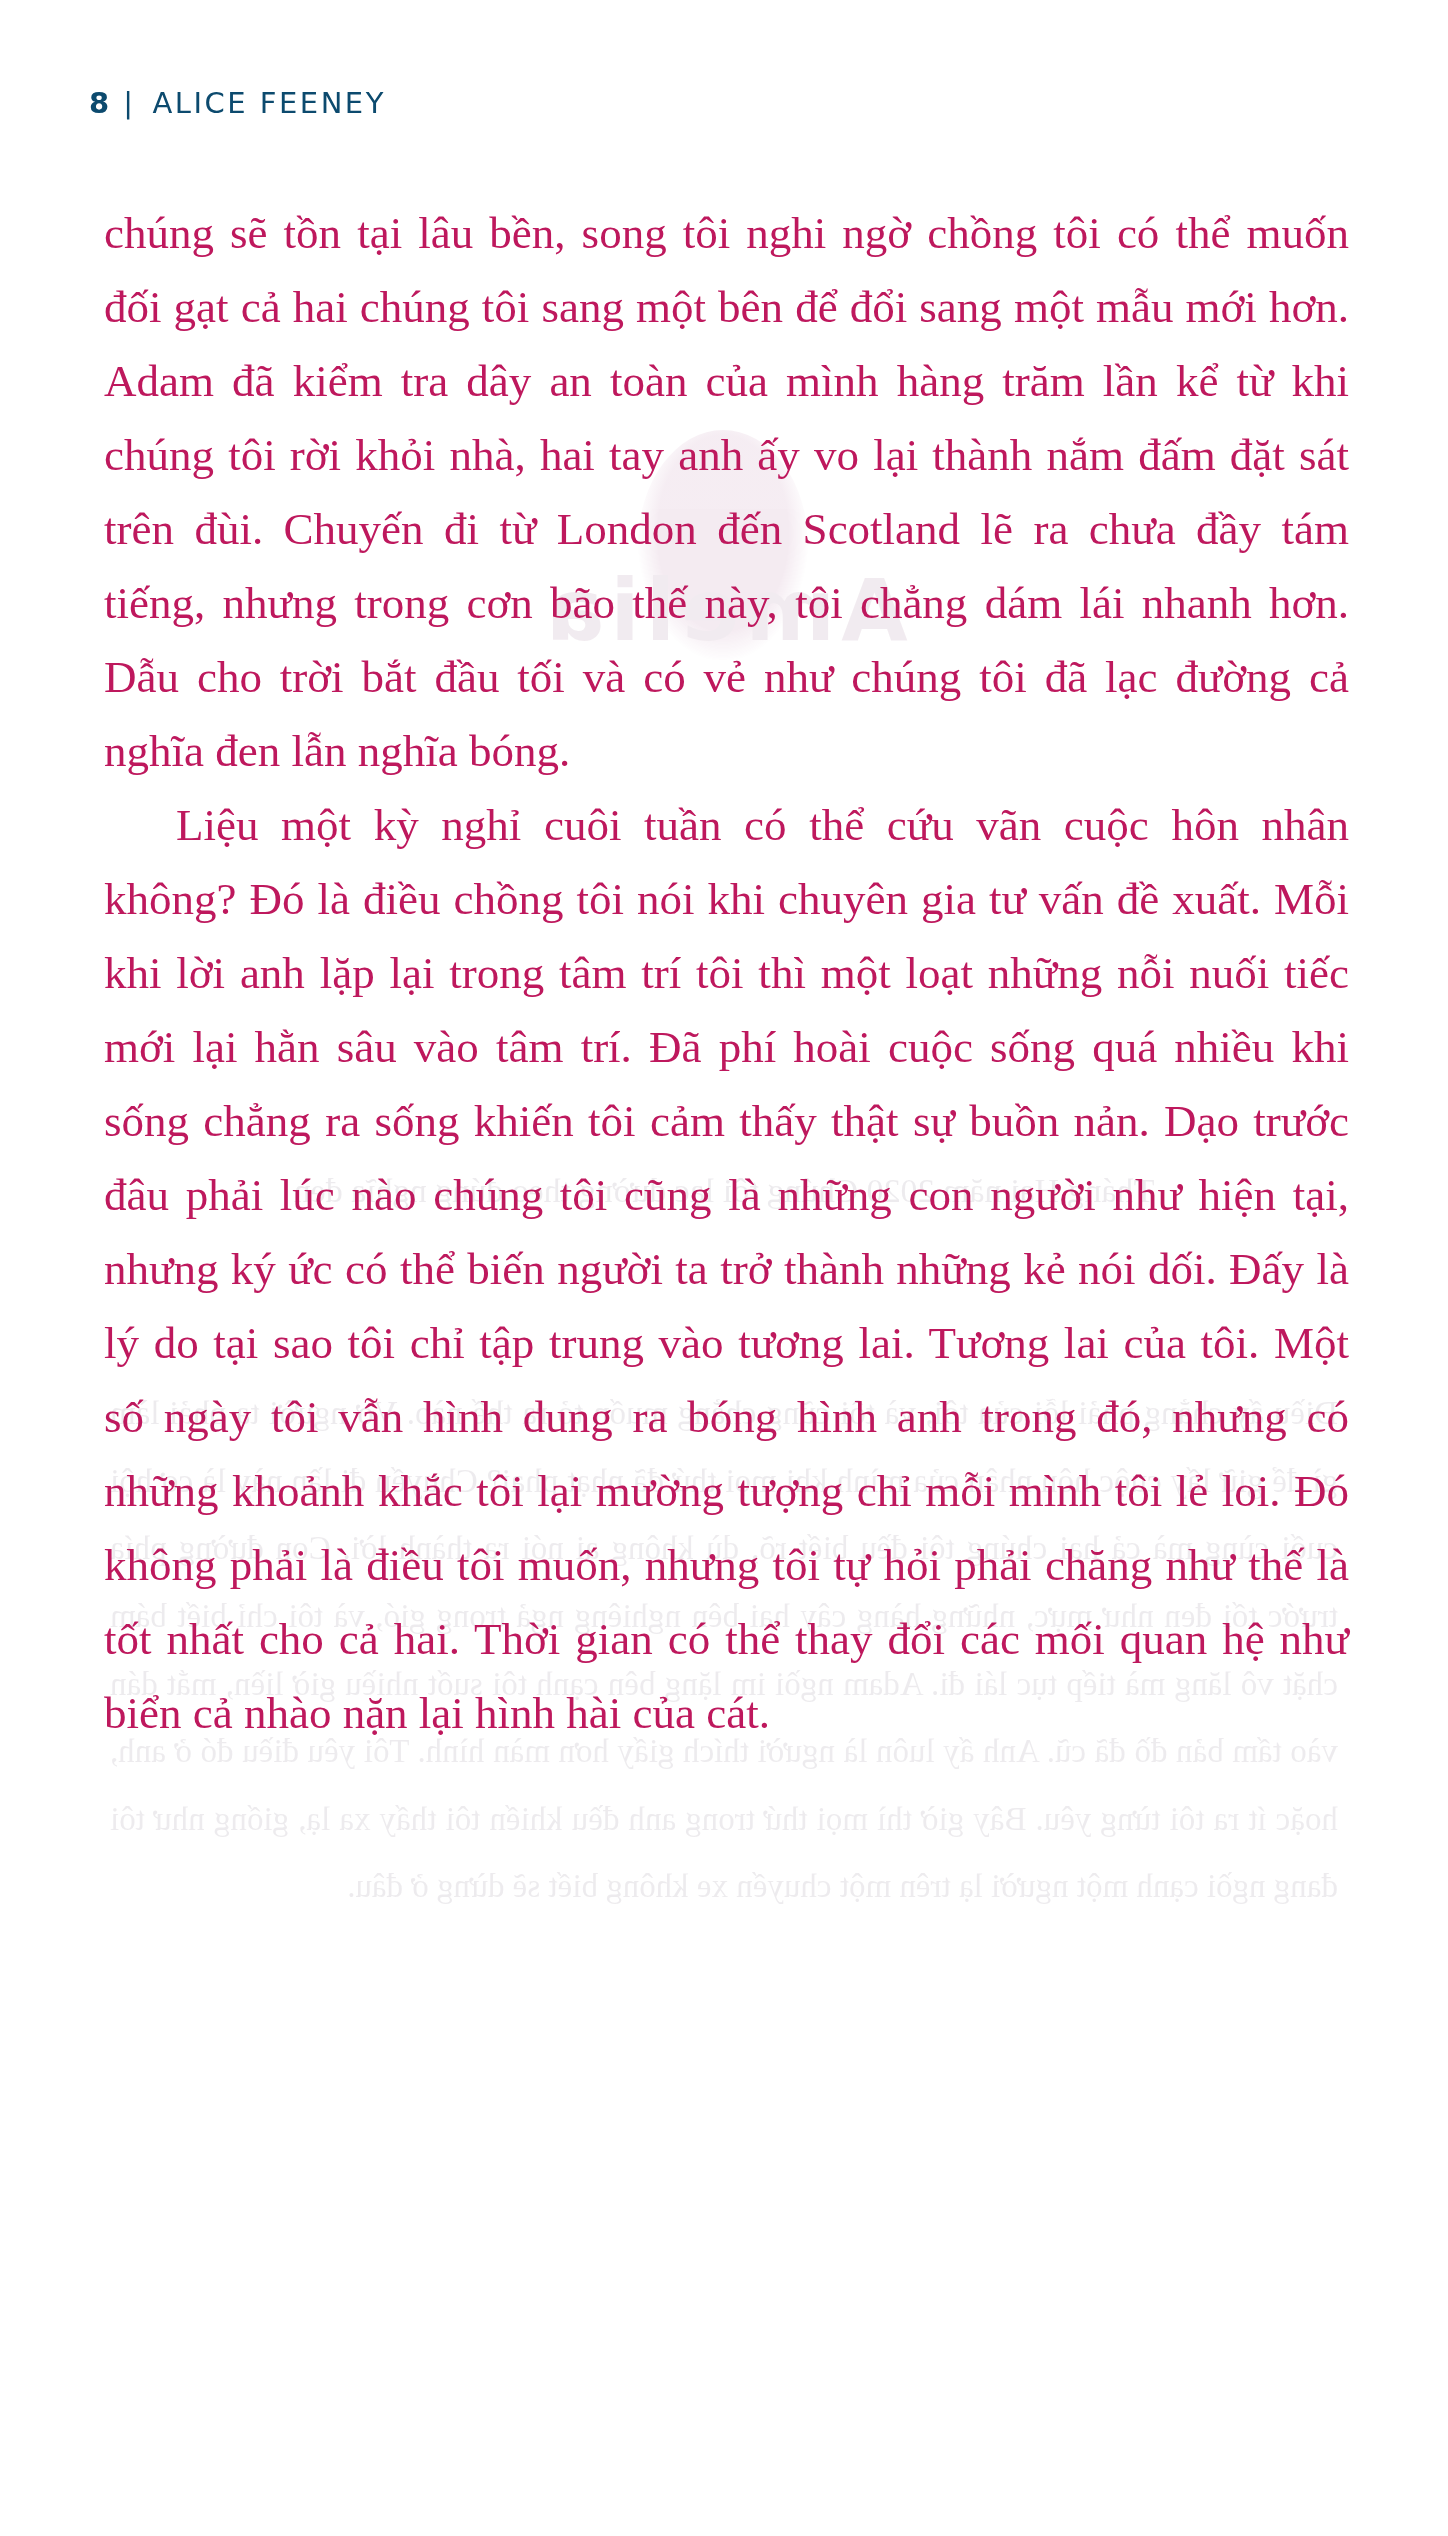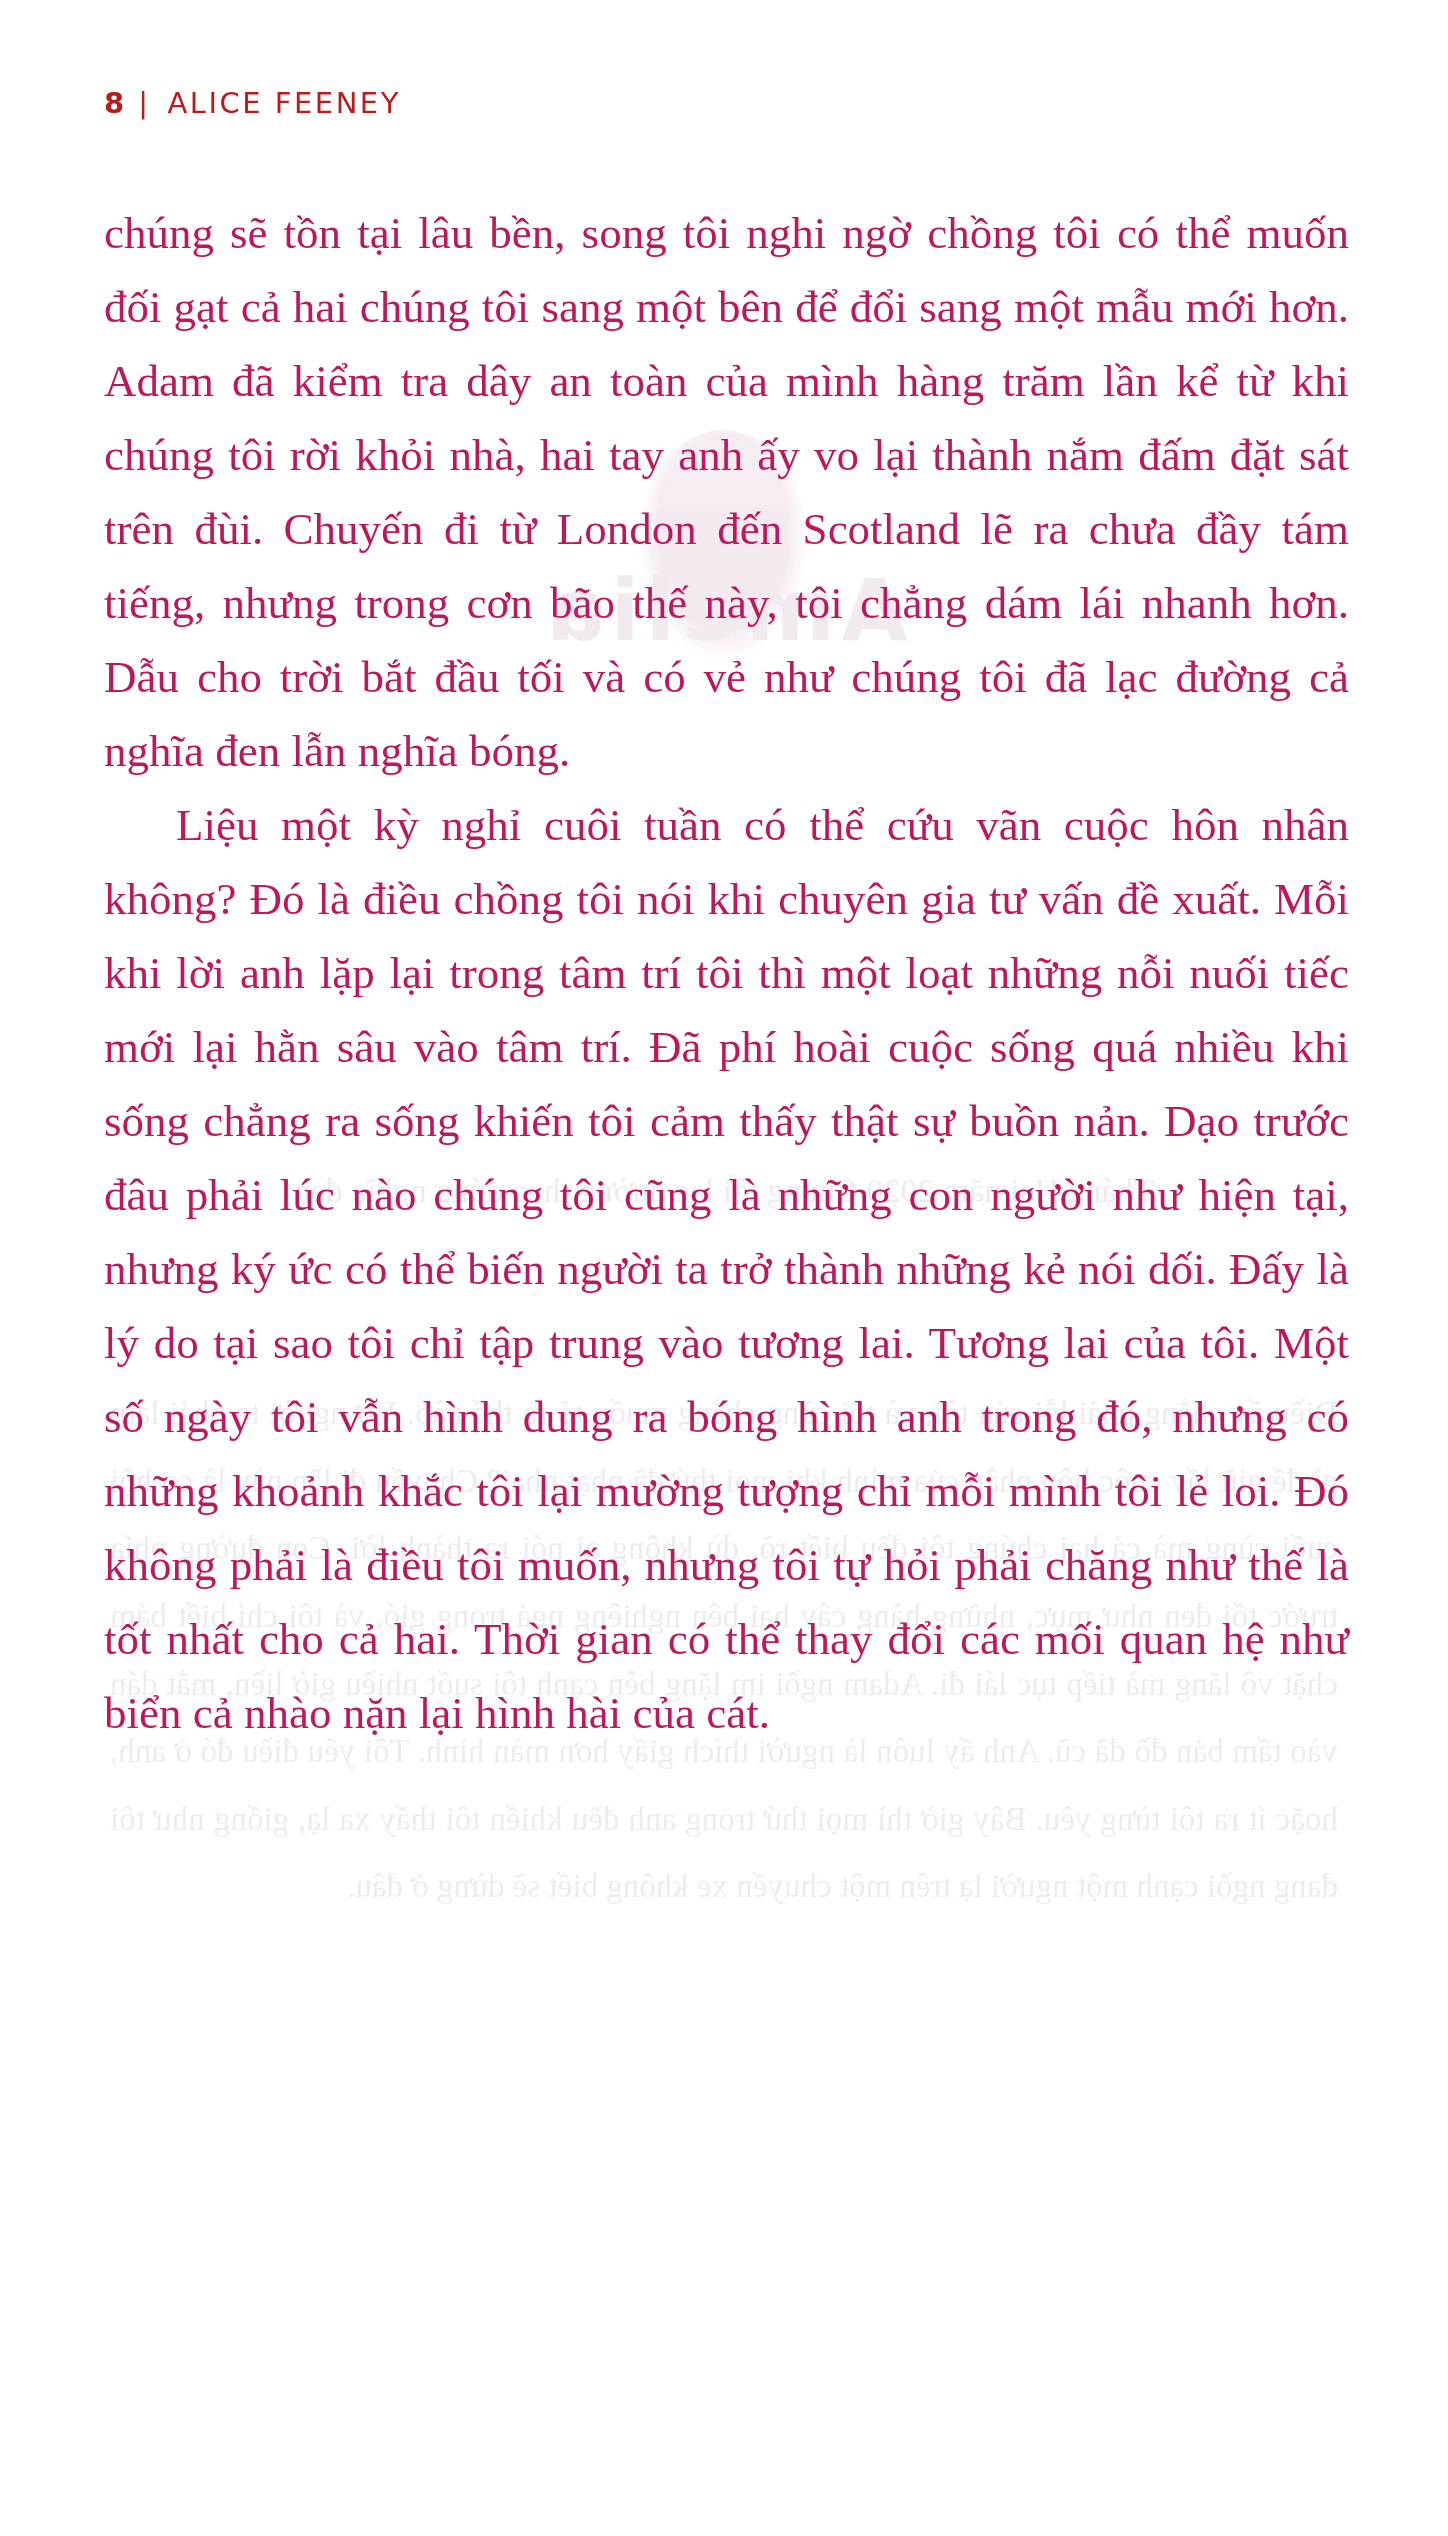--- a/index.html
+++ b/index.html
@@ -71,25 +71,25 @@
     z-index: 2;
     width: 1448px;
     height: 2536px;
     box-sizing: border-box;
     padding: 0;
   }
 
   .running-head {
     position: absolute;
     top: 86px;
-    left: 104px;
+    left: 89px;
     font-family: "DejaVu Sans", sans-serif;
     font-size: 29px;
     letter-spacing: 1.5px;
-    color: #b91c1c;
+    color: #0c4a6e;
     white-space: nowrap;
   }
   .running-head .folio {
     font-weight: 700;
     letter-spacing: 0;
   }
   .running-head .sep {
     display: inline-block;
     margin: 0 18px 0 14px;
     font-weight: 400;

